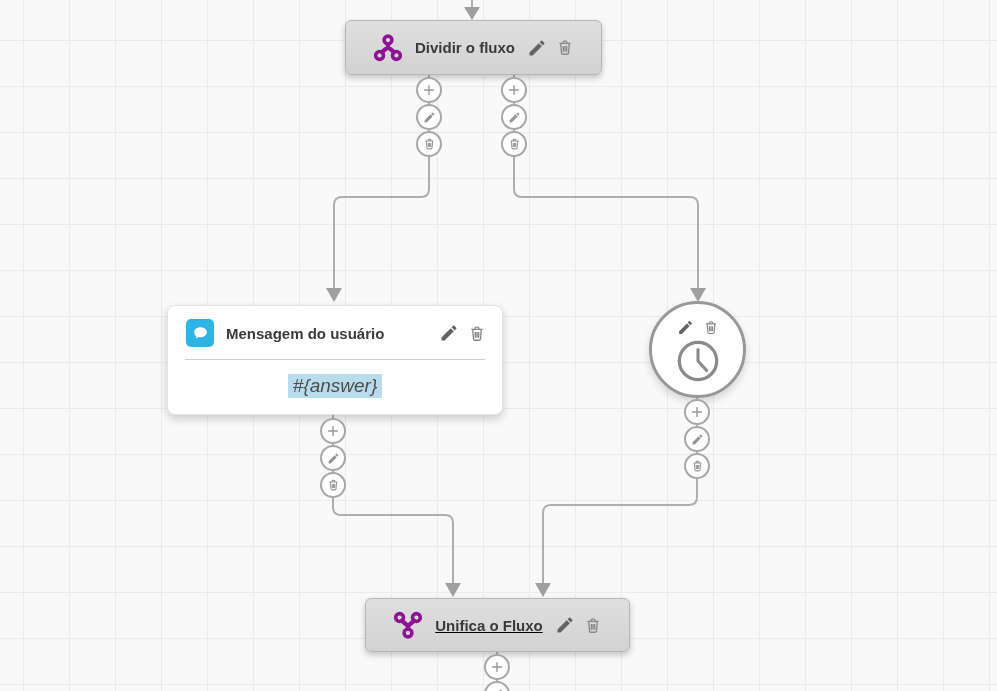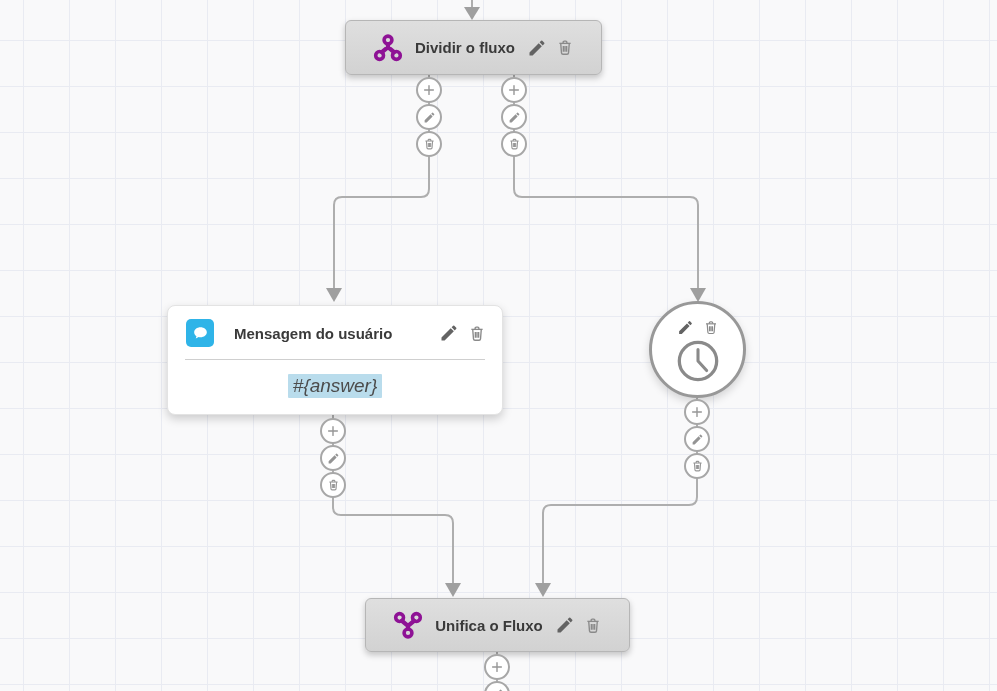--- a/index.html
+++ b/index.html
@@ -26,21 +26,21 @@
     display:flex;align-items:center;justify-content:center;gap:12px;
     padding:0 6px;
   }
   .node-title{font-weight:700;font-size:15px;color:#3a3a3a;white-space:nowrap;}
 
   .white-node{
     background:#ffffff;border:1px solid #e3e3e3;border-radius:8px;
     box-shadow:0 4px 10px rgba(0,0,0,.18);
   }
   .white-node .node-header{
-    display:flex;align-items:center;gap:20px;padding:13px 16px 12px 18px;
+    display:flex;align-items:center;gap:12px;padding:13px 16px 12px 18px;
   }
   .white-node .divider{border-top:1px solid #cfcfcf;margin:0 17px;}
   .white-node .node-body{
     display:flex;align-items:center;justify-content:center;height:52px;
   }
   .answer-chip{
     font-style:italic;font-size:19px;color:#4c4c4c;
     background:#b9dcec;padding:1px 5px;border-radius:1px;
   }
 
@@ -162,21 +162,21 @@
         <path d="M9.8 10v7.5M12 10v7.5M14.2 10v7.5"></path>
       </svg>
     </span>
   </span>
   <svg width="46" height="46" viewBox="0 0 48 48" style="margin-top:2px;">
     <circle cx="24" cy="24" r="19.5" fill="none" stroke="#8a8a8a" stroke-width="3.4"></circle>
     <path d="M24 12 V24 L33 34" fill="none" stroke="#8a8a8a" stroke-width="3.2" stroke-linecap="round" stroke-linejoin="round"></path>
   </svg>
 </div>
 
-<div class="node gray-node" style="left:365px;top:598px;width:265px;height:54px;">
+<div class="node gray-node" style="left:365px;top:598px;width:265px;height:54px;text-decoration:underline;">
   <svg width="30" height="28" viewBox="0 0 32 30">
     <g stroke="#8e1295" fill="none" stroke-linecap="round" stroke-linejoin="round">
       <path d="M9.5,10.5 L16,16 M22.5,10.5 L16,16 M16,16 V19" stroke-width="4.6"></path>
       <circle cx="7" cy="7" r="4.2" stroke-width="3.8"></circle>
       <circle cx="25" cy="7" r="4.2" stroke-width="3.8"></circle>
       <circle cx="16" cy="23.5" r="4.2" stroke-width="3.8"></circle>
     </g>
   </svg>
   <span class="node-title">Unifica o Fluxo</span>
   <span class="header-actions">

